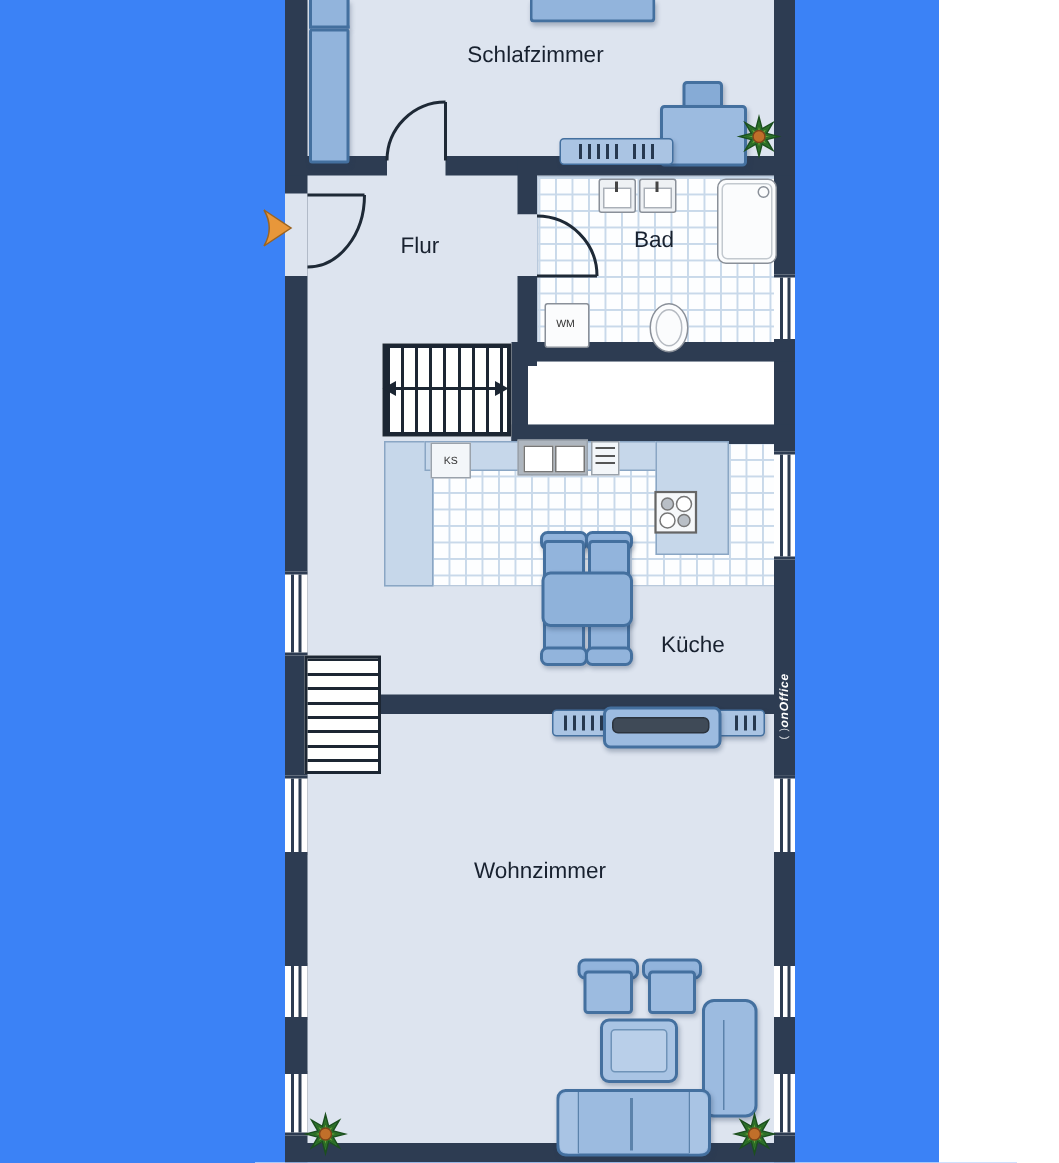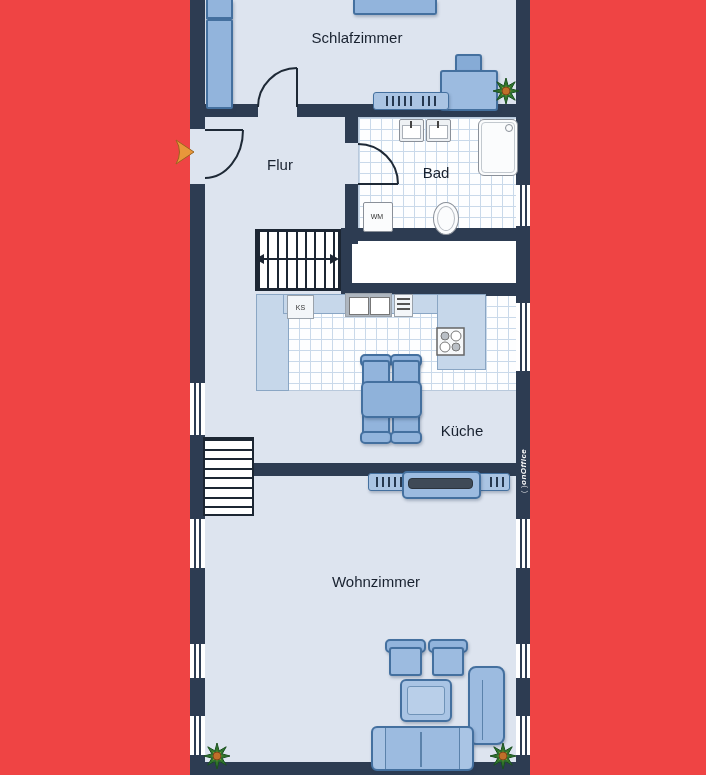--- a/index.html
+++ b/index.html
@@ -1,16 +1,16 @@
 <!DOCTYPE html>
 <html><head>
 <meta charset="utf-8">
 <style>
   html,body{margin:0;padding:0;background:#fff;}
-  .canvas{position:relative;width:706px;height:775px;background:#ef4444;overflow:hidden;
+  .canvas{position:relative;width:626px;height:775px;background:#3b82f6;overflow:hidden;
           font-family:"Liberation Sans",sans-serif;}
   .abs{position:absolute;}
   .floor{position:absolute;background:#dde4ef;}
   .wall{position:absolute;background:#2d3c52;}
   .gap{position:absolute;background:#dde4ef;}
   .tiles{position:absolute;background-color:#fdfeff;
          background-image:linear-gradient(#c9d9ea 1px,transparent 1px),
                           linear-gradient(90deg,#c9d9ea 1px,transparent 1px);
          background-size:11px 11px;border:1px solid #b9c9dc;}
   .whiteroom{position:absolute;background:#ffffff;}
@@ -220,17 +220,17 @@
         <circle cx="13" cy="13" r="4" fill="#c06f2a" stroke="#7c451a" stroke-width="1"></circle>
       </g>
     </defs>
     <use href="#plant" x="493" y="78"></use>
     <use href="#plant" x="204" y="743"></use>
     <use href="#plant" x="490" y="743"></use>
   </svg>
 
   <div class="room-label" style="left:357px;top:37px">Schlafzimmer</div>
   <div class="room-label" style="left:280px;top:164px">Flur</div>
-  <div class="room-label" style="left:436px;top:172px">Bad</div>
+  <div class="room-label" style="left:436px;top:160px">Bad</div>
   <div class="room-label" style="left:462px;top:430px">Küche</div>
-  <div class="room-label" style="left:376px;top:581px">Wohnzimmer</div>
+  <div class="room-label" style="left:360px;top:581px">Wohnzimmer</div>
 
 </div>
 
 </body></html>

